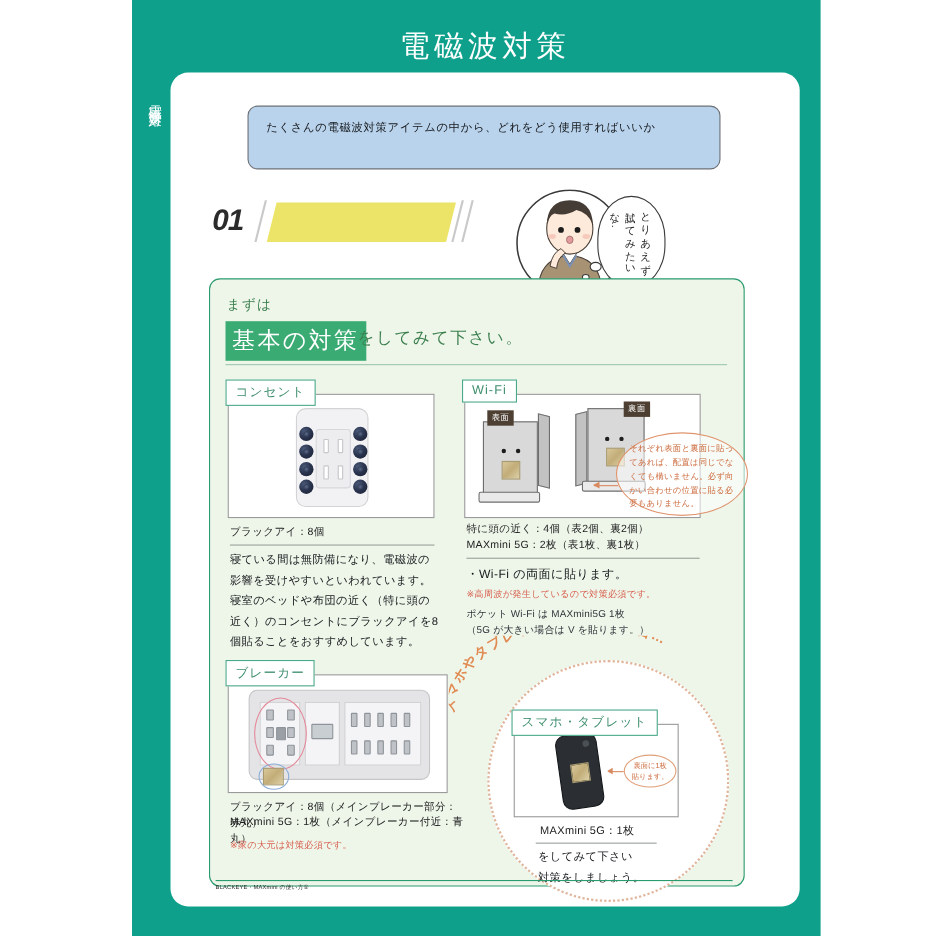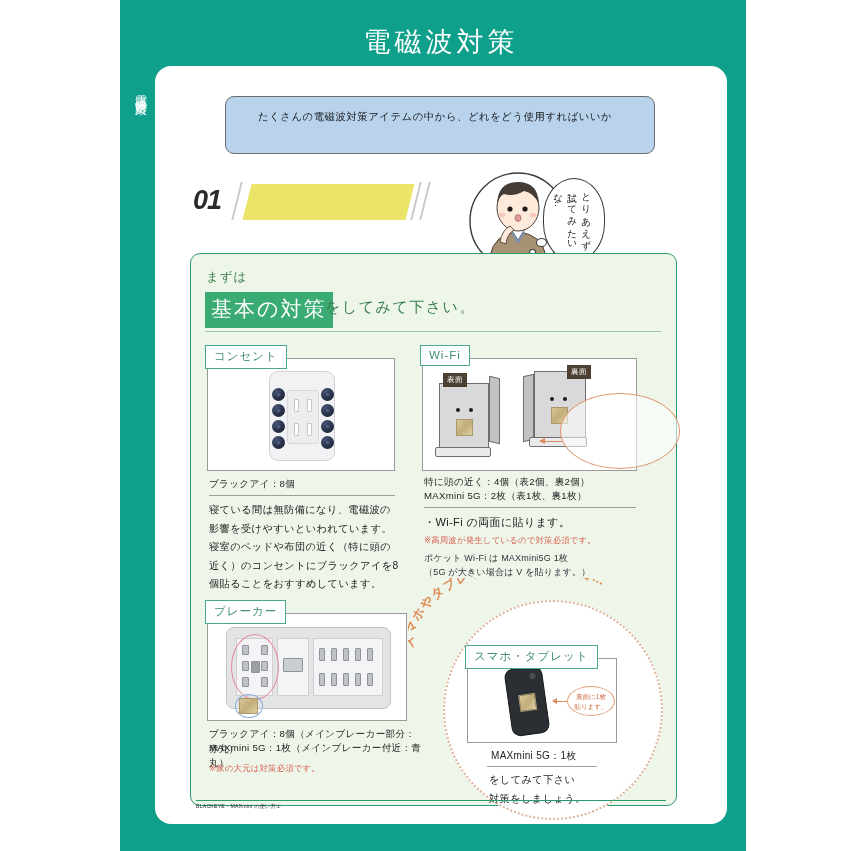--- a/index.html
+++ b/index.html
@@ -59,21 +59,20 @@
     background: #b9d3ec;
     border: 1.3px solid #6b6f74;
     border-radius: 9px;
     padding: 9px 16px 0 16px;
   }
   .intro-line {
     font-size: 10.3px;
     color: #15181c;
     line-height: 21px;
     letter-spacing: 0.6px;
-    margin-left: 16px;
   }
 
   
   .num-01 {
     position: absolute;
     left: 193px; top: 185px;
     font-size: 27px; font-weight: 700;
     color: #2b2b2b;
     font-style: italic;
     letter-spacing: -1px;
@@ -382,20 +381,21 @@
     <div class="spec" style="left:4px; top:130px; width:226px;">特に頭の近く：4個（表2個、裏2個）</div>
     <div class="spec" style="left:4px; top:144px; width:226px;">MAXmini 5G：2枚（表1枚、裏1枚）</div>
     <div class="spec-rule" style="left:4px; top:162px; width:212px;"></div>
     <div class="body-text" style="left:4px; top:168px; width:226px; font-size:11px;">・Wi-Fi の両面に貼ります。</div>
     <div class="note-red" style="left:4px; top:190px; width:226px;">※高周波が発生しているので対策必須です。</div>
     <div class="note-gray" style="left:4px; top:206px; width:226px;">ポケット Wi-Fi は MAXmini5G  1枚</div>
     <div class="note-gray" style="left:4px; top:220px; width:226px;">（5G が大きい場合は V を貼ります。）</div>
   </div>
 
   <div class="pink-oval"></div>
+  <div class="pink-oval-text">それぞれ表面と裏面に貼ってあれば、配置は同じでなくても構いません。必ず向かい合わせの位置に貼る必要もありません。</div>
   <div class="pink-arrow"></div>
 
   <div class="item" style="left:205px; top:600px; width:215px; height:190px;">
     <div class="item-tag">ブレーカー</div>
     <div class="item-frame" style="left:2px; top:13px; width:200px; height:108px;">
       <div class="breaker-body" style="left:18px; top:13px; width:165px; height:82px;">
         <div class="breaker-inner" style="left:9px; top:10px; width:37px; height:58px;">
           <div class="sw" style="left:5px;  top:6px;  width:7px; height:10px;"></div>
           <div class="sw" style="left:24px; top:6px;  width:7px; height:10px;"></div>
           <div class="sw" style="left:5px;  top:22px; width:7px; height:10px;"></div>

